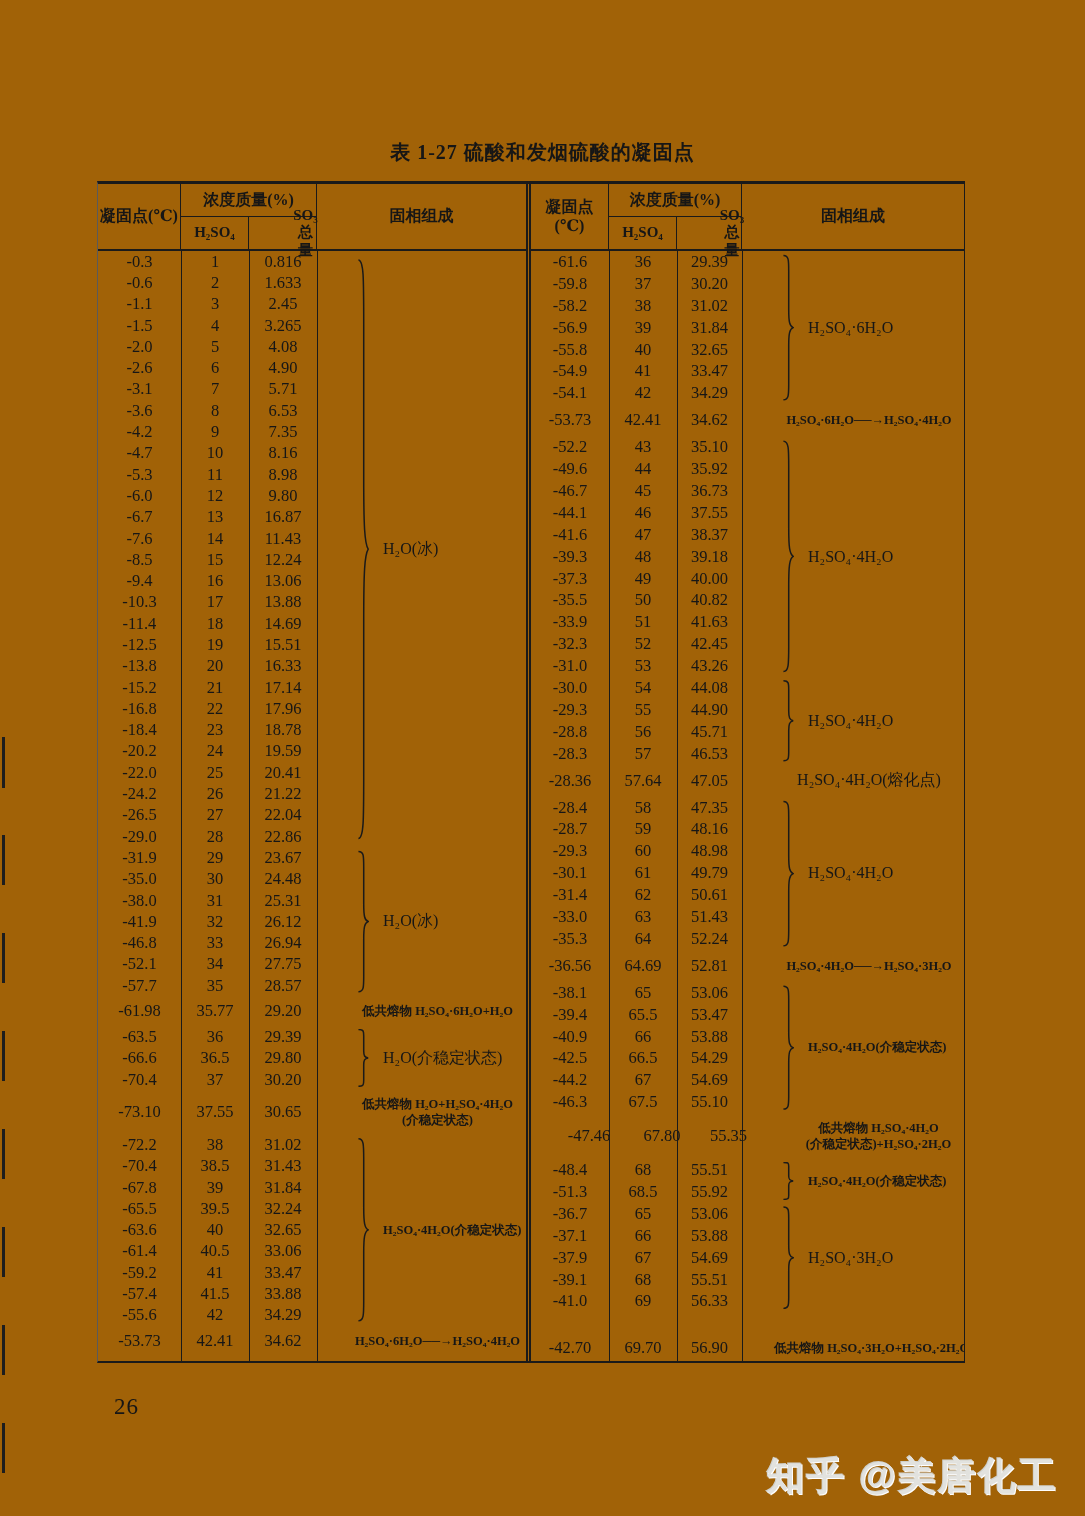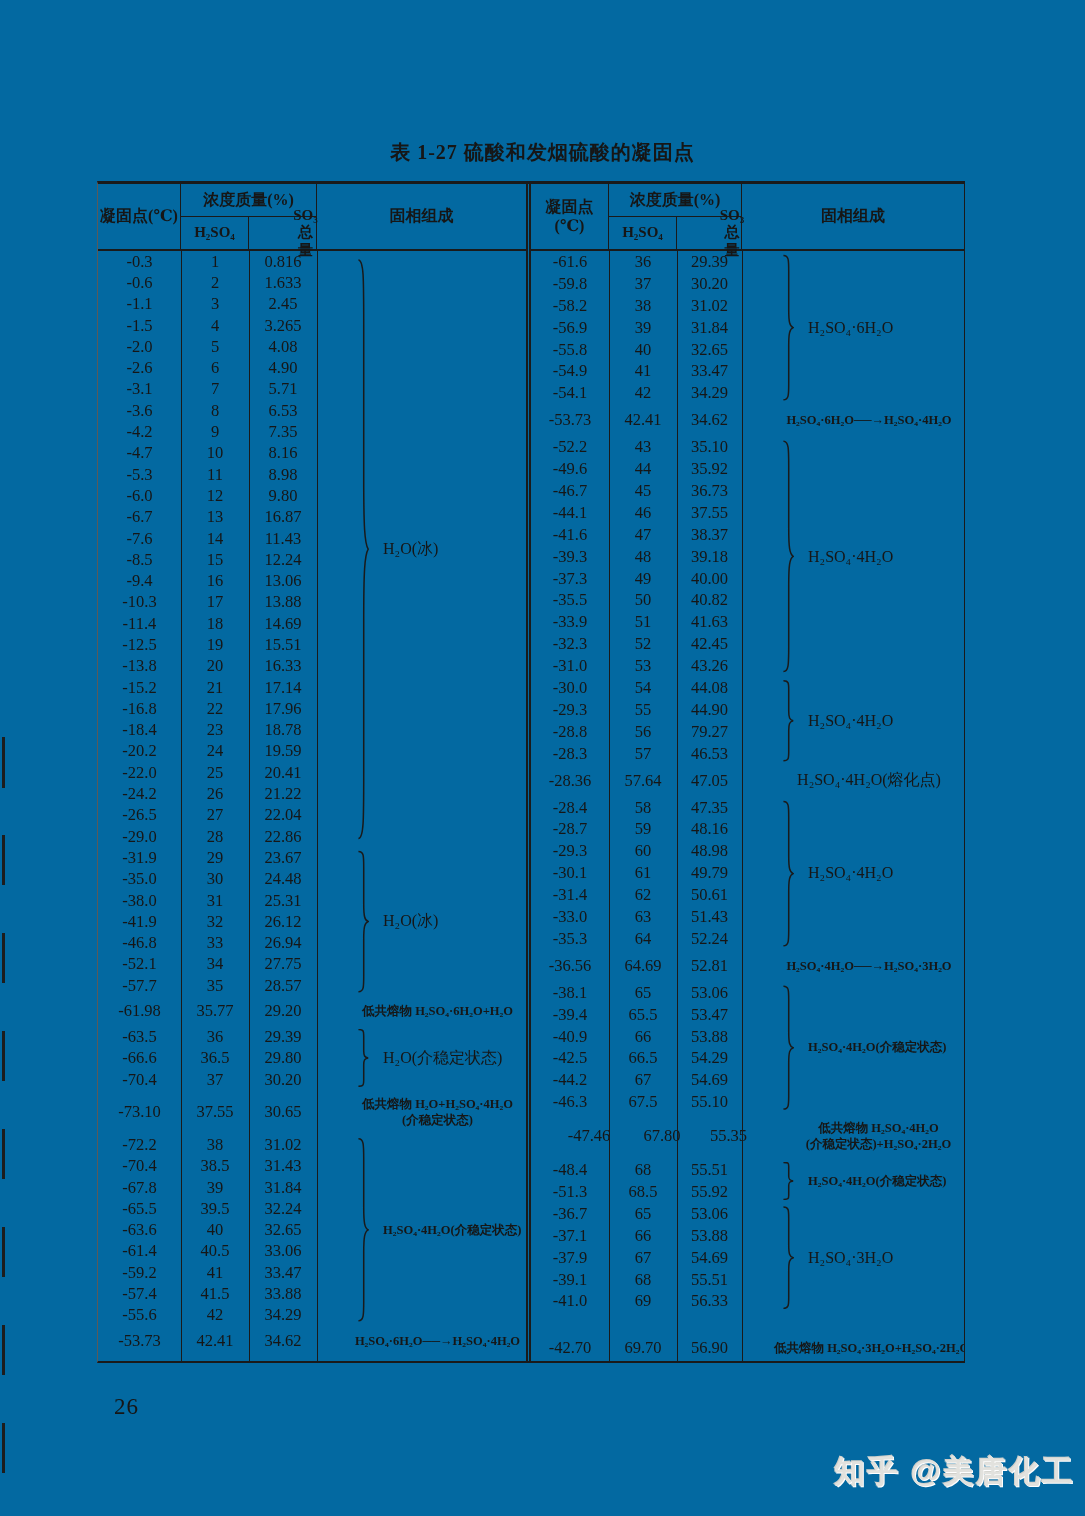--- a/index.html
+++ b/index.html
@@ -1,18 +1,18 @@
 <!DOCTYPE html>
 <html><head>
 <meta charset="utf-8">
 <style>
   html,body{margin:0;padding:0;background:#e8e8e6;}
   .page{
     position:relative;width:1085px;height:1516px;margin:0 auto;
-    background:#0369a1;color:#161616;overflow:hidden;
+    background:#a16207;color:#161616;overflow:hidden;
     font-family:"Liberation Serif","DejaVu Serif",serif;
   }
   .title{
     position:absolute;top:139px;left:0;width:100%;text-align:center;
     font-size:20px;font-weight:bold;letter-spacing:1px;
   }
   .table-wrap{
     position:absolute;left:97px;top:181px;width:866px;
     border-top:3px solid #1a1a1a;border-bottom:2px solid #1a1a1a;
     border-left:1px solid #5a5a5a;border-right:1px solid #1a1a1a;
@@ -63,21 +63,21 @@
   .group.single{min-height:30px;}
   .group.single.h2{min-height:44px;}
   .half.right .group.single{min-height:32px;}
   .half.right .group.single.h2{min-height:46px;padding-left:19px;}
   .group.single .comp{justify-content:center;}
   .group.single .comp .label{margin:0;text-align:center;line-height:1.3;}
   .half.right .group:last-child{margin-top:20px;}
 
   .page-number{position:absolute;left:114px;top:1394px;font-size:23px;letter-spacing:1px;}
   .watermark{
-    position:absolute;right:10px;top:1451px;font-size:31px;letter-spacing:2px;
+    position:absolute;right:27px;top:1451px;font-size:38px;letter-spacing:2px;
     color:#e2e2de;text-shadow:1px 1px 0 #ffffff,-1px -1px 0 #d0d0cb;
     font-family:"Liberation Sans","DejaVu Sans",sans-serif;font-weight:bold;
   }
   .scan-mark{position:absolute;left:2px;width:3px;background:#1d1d1d;}
 </style>
 </head>
 <body>
 
 <div class="page">
 
@@ -589,21 +589,21 @@
                 <div class="cell c2">44.08</div>
               </div>
               <div class="row">
                 <div class="cell c0">-29.3</div>
                 <div class="cell c1">55</div>
                 <div class="cell c2">44.90</div>
               </div>
               <div class="row">
                 <div class="cell c0">-28.8</div>
                 <div class="cell c1">56</div>
-                <div class="cell c2">79.27</div>
+                <div class="cell c2">45.71</div>
               </div>
               <div class="row">
                 <div class="cell c0">-28.3</div>
                 <div class="cell c1">57</div>
                 <div class="cell c2">46.53</div>
               </div>
             </div>
             <div class="comp">
               <span class="brace">
                 <svg viewBox="0 0 16 100" preserveAspectRatio="none" aria-hidden="true">

